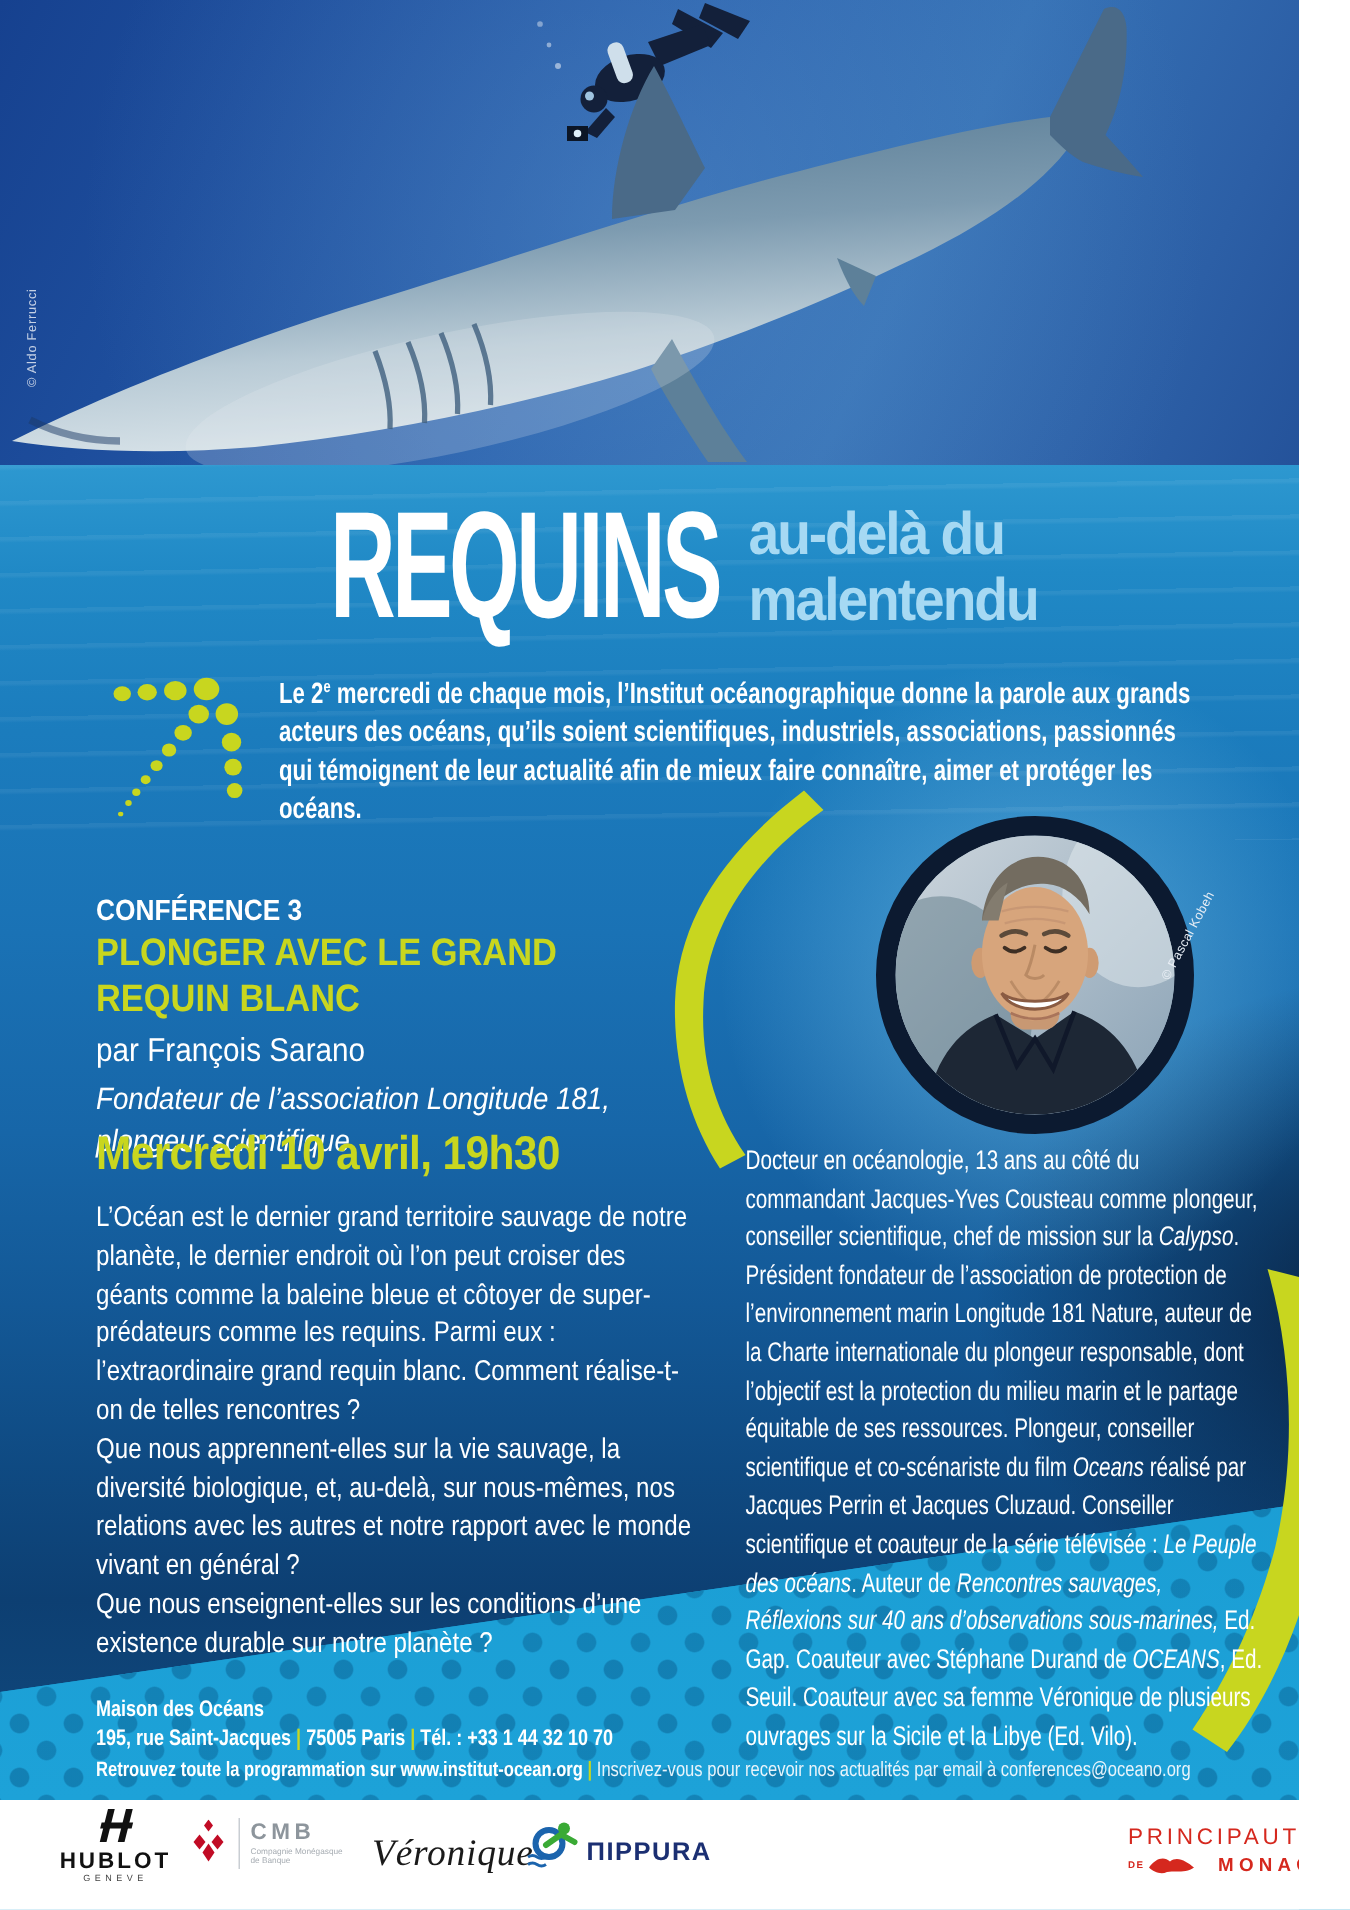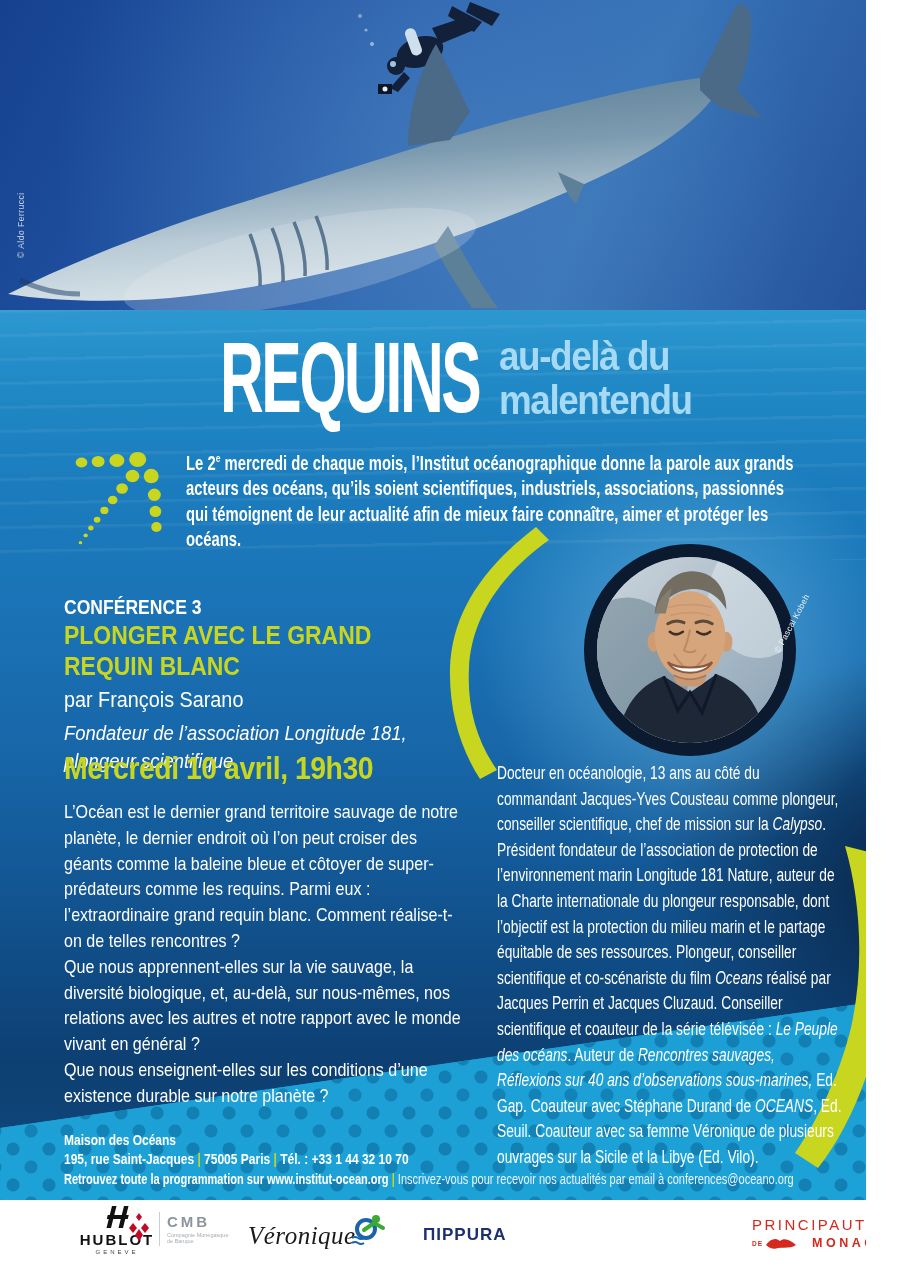--- a/index.html
+++ b/index.html
@@ -69,31 +69,31 @@
     transform:scaleX(.8);transform-origin:left top;white-space:nowrap;}
 
   .rs-i{font-style:italic;}
   .rs-sep{color:#c8d61f;font-weight:700;}
   .rs-sup{font-size:.58em;vertical-align:super;}
   .rs-light{font-weight:400;color:#e8f4fb;}
 
   
   .logo-band{position:absolute;left:0;top:1200px;width:900px;height:73px;background:#fff;z-index:4;}
   .logo{position:absolute;}
-  .hublot{left:34px;top:6px;width:86px;text-align:center;color:#111;margin-left:40px;}
+  .hublot{left:34px;top:6px;width:86px;text-align:center;color:#111;}
   .hublot .mono{height:22px;}
   .hublot .nm{font-size:15px;font-weight:700;letter-spacing:2px;line-height:16px;}
   .hublot .ct{font-size:6px;letter-spacing:3px;color:#444;line-height:8px;}
   .cmb{left:126px;top:12px;display:flex;align-items:center;}
   .cmb .div{width:1px;height:34px;background:#c9ced3;margin:0 7px;}
   .cmb .nm{font-size:15px;font-weight:700;letter-spacing:3px;color:#8d959c;line-height:16px;}
   .cmb .sub{font-size:5.5px;line-height:6.5px;color:#a7adb3;margin-top:2px;}
   .faconnable{left:248px;top:22px;font-family:"Liberation Serif",serif;font-style:italic;
     font-size:25px;color:#1a1a1a;letter-spacing:.5px;}
-  .nippura{left:350px;top:14px;display:flex;align-items:center;gap:32px;}
+  .nippura{left:350px;top:14px;display:flex;align-items:center;}
   .nippura .nm{font-size:17px;font-weight:700;color:#1b2f72;letter-spacing:1px;margin-left:5px;margin-top:8px;}
   .fpa2{left:606px;top:12px;display:flex;align-items:center;}
   .fpa2 .txt{margin-left:8px;font-size:9.5px;line-height:11.5px;font-weight:700;color:#17253f;letter-spacing:.4px;}
   .principaute{left:752px;top:16px;color:#d5281e;}
   .principaute .l1{font-size:15px;font-weight:400;letter-spacing:2.5px;line-height:17px;}
   .principaute .l2{display:flex;align-items:center;margin-top:3px;}
   .principaute .de{font-size:6.5px;font-weight:700;letter-spacing:1px;margin-right:3px;}
   .principaute .l2 .nm{font-size:12.5px;font-weight:700;letter-spacing:3.5px;margin-left:16px;}
 </style>
 </head>

